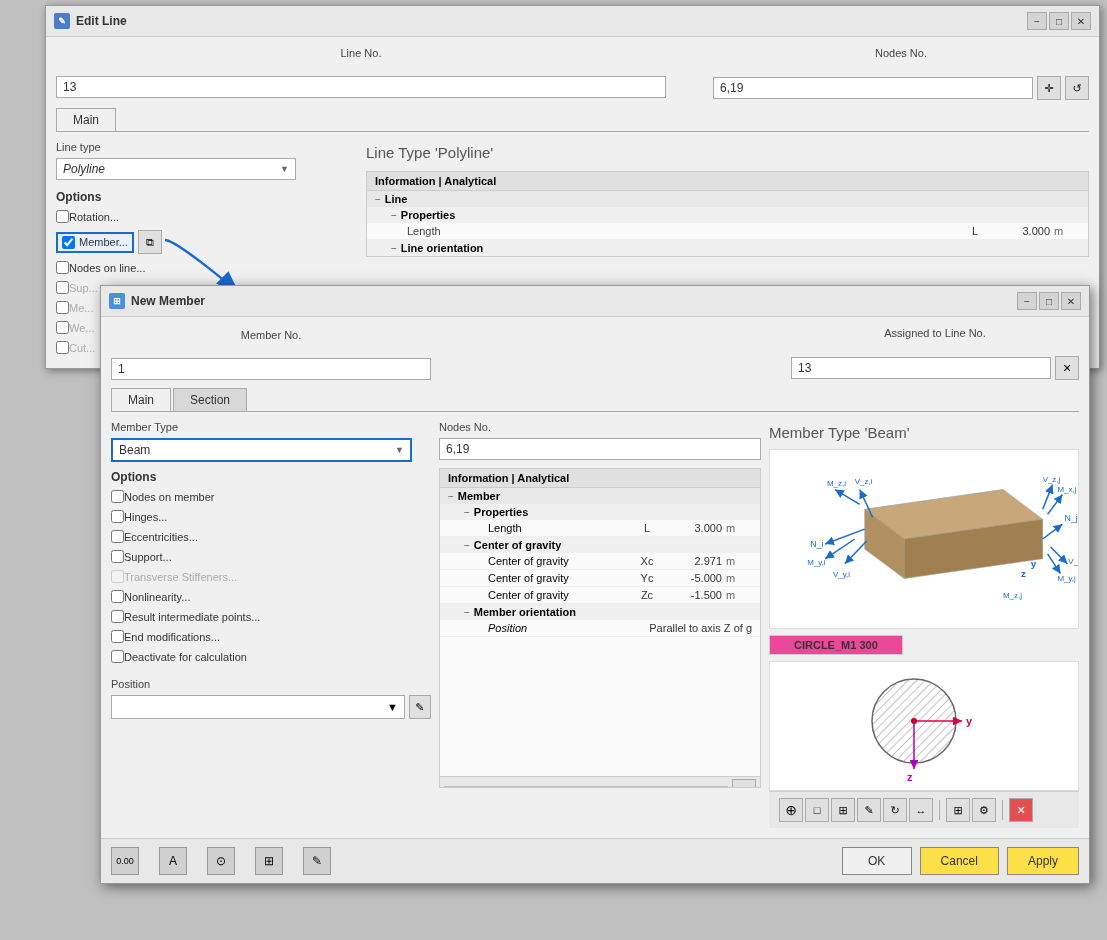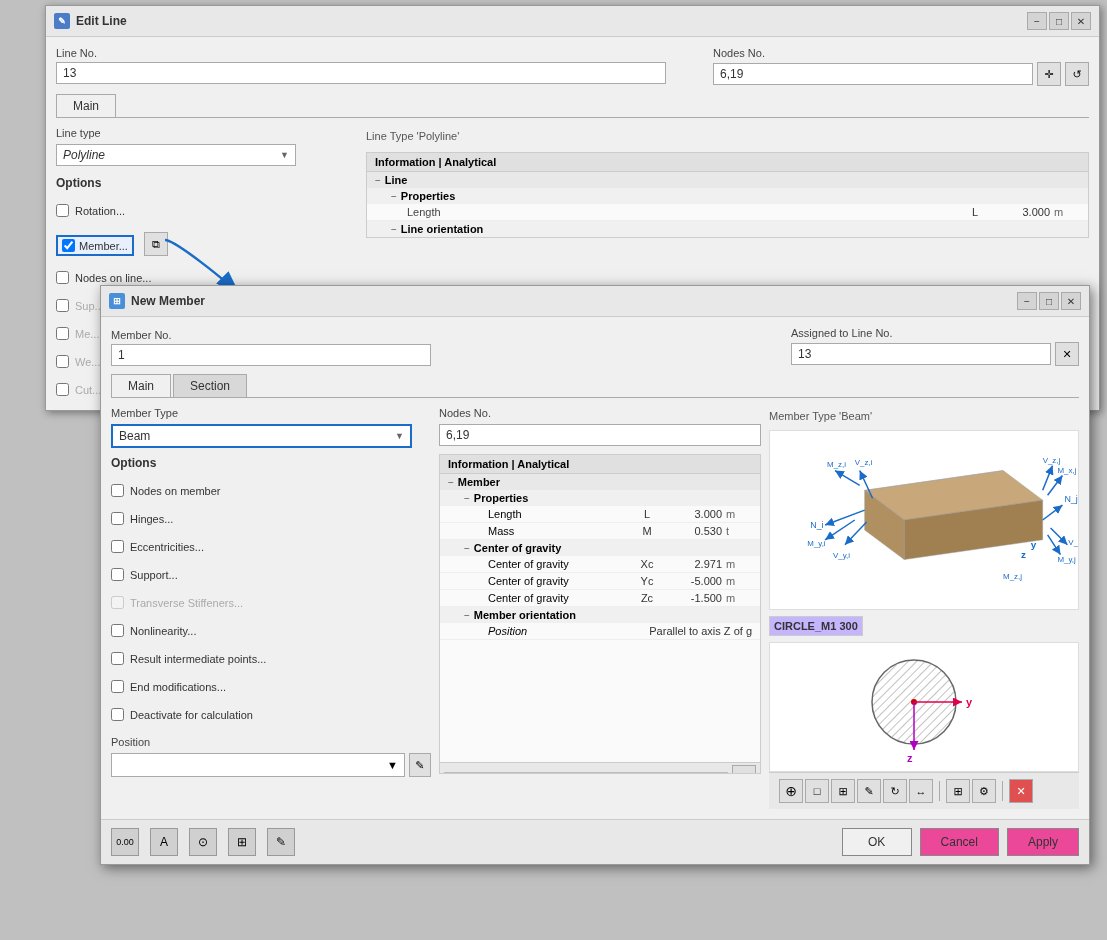--- a/index.html
+++ b/index.html
@@ -42,21 +42,21 @@
       background: #d4d4d4;
       border: 1px solid #aaa;
       cursor: pointer;
       display: flex; align-items: center; justify-content: center;
       font-size: 10px; color: #333;
     }
 
     
     .dialog-body { padding: 10px; }
     .field-row { display: flex; gap: 10px; margin-bottom: 8px; }
-    .field-group { display: flex; flex-direction: column; gap: 3px; }
+    .field-group { display: flex; flex-direction: column; gap: 17px; align-items: center; }
     .field-label { font-size: 11px; color: #444; font-weight: 500; }
     .field-input {
       background: white;
       border: 1px solid #aaa;
       padding: 3px 6px;
       font-size: 12px;
       color: #333;
     }
     .field-input-wide { width: 610px; }
     .nodes-row { display: flex; align-items: center; gap: 4px; }
@@ -96,21 +96,21 @@
       border: 1px solid #aaa;
       padding: 3px 6px;
       cursor: pointer;
       position: relative;
     }
     .dropdown-text { flex: 1; font-size: 12px; color: #333; }
     .dropdown-arrow { font-size: 9px; color: #666; }
 
     
     .section-title { font-size: 12px; font-weight: 600; color: #333; margin-bottom: 6px; }
-    .checkbox-row { display: flex; align-items: flex-end; gap: 6px; margin-bottom: 4px; margin-top: 8px; }
+    .checkbox-row { display: flex; align-items: center; margin-bottom: 4px; }
     .checkbox-row input[type=checkbox] { cursor: pointer; }
     .checkbox-label { font-size: 11px; color: #333; }
     .checkbox-highlighted {
       border: 2px solid #1a6cc8;
       padding: 1px 2px;
       background: #e8f0fe;
     }
 
     
     .info-panel {
@@ -133,21 +133,21 @@
     }
     .info-row-label { flex: 1; font-size: 11px; color: #444; padding-left: 20px; }
     .info-row-key { width: 30px; font-size: 11px; color: #333; text-align: center; }
     .info-row-val { width: 60px; font-size: 11px; color: #333; text-align: right; }
     .info-row-unit { width: 30px; font-size: 11px; color: #666; padding-left: 4px; }
     .tree-item { display: flex; align-items: center; gap: 4px; padding: 2px 8px; background: #e8e8e8; }
     .tree-item-text { font-size: 11px; font-weight: 600; }
     .tree-expand { font-size: 10px; color: #555; cursor: pointer; }
 
     
-    .right-info { font-size: 11px; color: #555; padding: 4px 0; }
+    .right-info { font-size: 15px; color: #555; padding: 4px 0; }
 
     
     .new-member-dialog {
       position: absolute;
       top: 285px;
       left: 100px;
       width: 990px;
       background: #f0f0f0;
       border: 1px solid #999;
       box-shadow: 3px 3px 12px rgba(0,0,0,0.5);
@@ -175,22 +175,22 @@
       width: 100%;
       height: 180px;
       background: white;
       border: 1px solid #ddd;
       position: relative;
       overflow: hidden;
     }
 
     
     .cross-section-tag {
-      background: #c4b5fd;
-      padding: 3px 4px;
+      background: #ec4899;
+      padding: 3px 24px;
       font-size: 11px;
       font-weight: 600;
       color: #333;
       display: inline-block;
       margin: 6px 0;
       border: 1px solid #ccc;
     }
 
     
     .cross-section-diagram {
@@ -222,21 +222,21 @@
       gap: 8px;
       padding: 8px 10px;
       border-top: 1px solid #ccc;
       background: #e8e8e8;
     }
     .action-btn {
       padding: 5px 20px;
       font-size: 12px;
       cursor: pointer;
       border: 1px solid #888;
-      background: #ec4899;
+      background: #fde047;
       color: #333;
       min-width: 70px;
     }
     .action-btn.primary { background: #f0f0f0; }
 
     
     .comment-row { margin-top: 6px; }
     .comment-input {
       width: 100%;
       background: white;
@@ -570,26 +570,20 @@
             </div>
 
             <div class="info-row" style="padding-left:48px;">
               <span style="flex:1;font-size:11px;">Length</span>
               <span class="info-row-key">L</span>
               <span class="info-row-val">3.000</span>
               <span class="info-row-unit">m</span>
             </div>
 
 
-            <div class="info-row" style="padding-left:48px;">
-              <span style="flex:1;font-size:11px;">Mass</span>
-              <span class="info-row-key">M</span>
-              <span class="info-row-val">0.530</span>
-              <span class="info-row-unit">t</span>
-            </div>
 
             <div class="tree-item" style="padding-left:24px;background:#f0f0f0;">
               <span class="tree-expand">−</span>
               <span class="tree-item-text">Center of gravity</span>
             </div>
 
             <div class="info-row" style="padding-left:48px;">
               <span style="flex:1;font-size:11px;">Center of gravity</span>
               <span class="info-row-key">Xc</span>
               <span class="info-row-val">2.971</span>
@@ -770,21 +764,21 @@
           <button class="icon-btn">⚙</button>
           <div class="toolbar-separator"></div>
           <button class="icon-btn" style="background:#e05050;color:white;">✕</button>
         </div>
       </div>
     </div>
   </div>
 
   <div class="dialog-actions">
 
-    <div style="margin-right:auto;display:flex;gap:11px;">
+    <div style="margin-right:auto;display:flex;gap:20px;">
       <button class="bottom-btn" style="font-size:9px;width:28px;height:28px;background:#d0d0d0;border:1px solid #999;">0.00</button>
       <button class="bottom-btn" style="font-size:12px;width:28px;height:28px;background:#d0d0d0;border:1px solid #999;">A</button>
       <button class="bottom-btn" style="font-size:12px;width:28px;height:28px;background:#d0d0d0;border:1px solid #999;">⊙</button>
       <button class="bottom-btn" style="font-size:12px;width:28px;height:28px;background:#d0d0d0;border:1px solid #999;">⊞</button>
       <button class="bottom-btn" style="font-size:12px;width:28px;height:28px;background:#d0d0d0;border:1px solid #999;">✎</button>
     </div>
     <button class="action-btn primary">OK</button>
     <button class="action-btn">Cancel</button>
     <button class="action-btn">Apply</button>
   </div>

